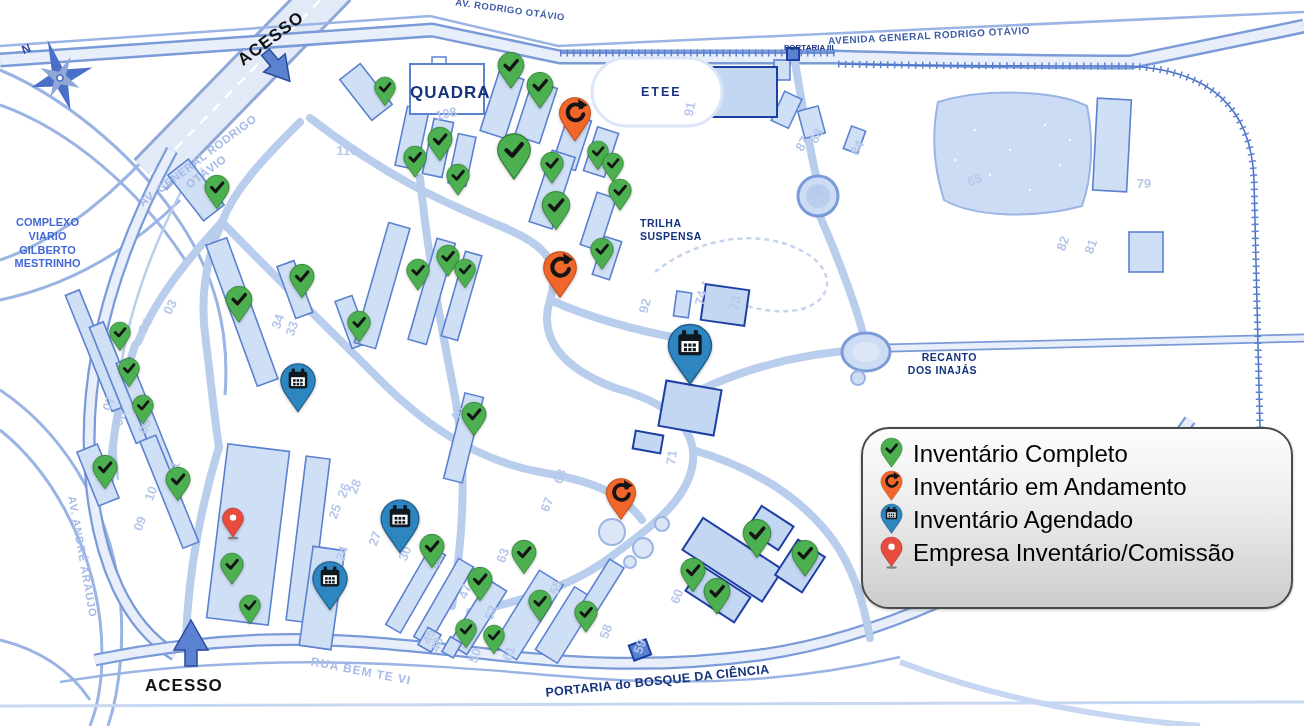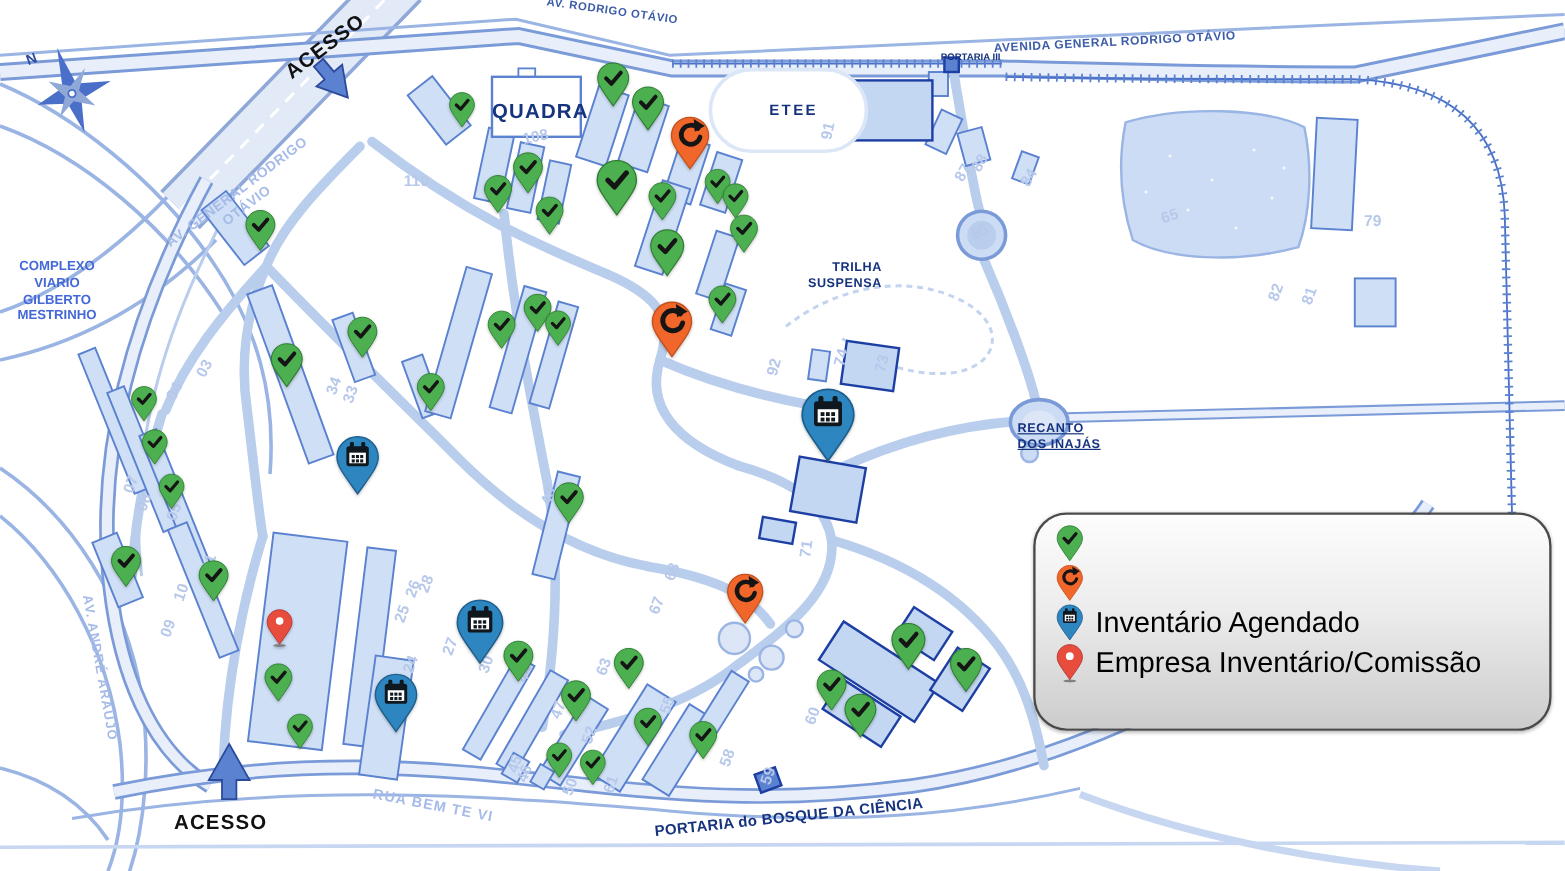--- a/index.html
+++ b/index.html
@@ -261,23 +261,23 @@
 <div class="map-label" style="left:828px;top:30px;transform:rotate(-3deg);font-size:10px;color:#3d5da8;letter-spacing:.5px;">AVENIDA GENERAL RODRIGO OTÁVIO</div>
 <div class="map-label" style="left:784px;top:43px;font-size:8px;color:#16337e;">PORTARIA III</div>
 <div class="map-label" style="left:107px;top:152px;width:190px;text-align:center;transform:rotate(-37deg);font-size:11.5px;color:#a6bbe8;letter-spacing:.5px;">AV. GENERAL RODRIGO OTÁVIO</div>
 <div class="map-label" style="left:0px;top:184px;width:95px;text-align:center;font-size:11px;color:#4468d8;margin-top:32px;">COMPLEXO
 VIARIO
 GILBERTO
 MESTRINHO</div>
 <div class="map-label" style="left:2px;top:550px;width:160px;text-align:center;transform:rotate(80deg);font-size:11px;color:#a6bbe8;letter-spacing:1px;">AV. ANDRÉ ARAÚJO</div>
 <div class="map-label" style="left:410px;top:82px;width:74px;text-align:center;font-size:17px;letter-spacing:1px;">QUADRA</div>
 <div class="map-label" style="left:641px;top:85px;width:78px;text-align:left;font-size:12.5px;letter-spacing:2px;">ETEE</div>
-<div class="map-label" style="left:640px;top:217px;width:95px;text-align:right;font-size:10.5px;letter-spacing:.5px;">TRILHA
+<div class="map-label" style="left:640px;top:217px;width:95px;text-align:left;font-size:10.5px;letter-spacing:.5px;">TRILHA
 SUSPENSA</div>
-<div class="map-label" style="left:848px;top:351px;width:102px;text-align:left;font-size:10.5px;letter-spacing:.5px;text-decoration:underline;">RECANTO
+<div class="map-label" style="left:875px;top:351px;width:102px;text-align:right;font-size:10.5px;letter-spacing:.5px;">RECANTO
 DOS INAJÁS</div>
 <div class="map-label" style="left:310px;top:664px;transform:rotate(11deg);font-size:12px;color:#a6bbe8;letter-spacing:1px;">RUA BEM TE VI</div>
 <div class="map-label" style="left:540px;top:674px;width:235px;text-align:center;transform:rotate(-6deg);font-size:12.5px;letter-spacing:.3px;">PORTARIA do BOSQUE DA CIÊNCIA</div>
 <div class="map-label" style="left:145px;top:675px;font-size:17px;color:#111;letter-spacing:1px;font-weight:800;">ACESSO</div>
 
 <div id="markers-layer">
     <div class="marker" style="left: 373px; top: 76.336px; width: 24px; height: 32.4px;">
       <svg viewBox="0 0 40 55" width="24" height="32">
         <path d="M20,2 C10,2 2.5,9.8 2.5,19.5 C2.5,27 8,33.5 20,50.5 C32,33.5 37.5,27 37.5,19.5 C37.5,9.8 30,2 20,2 Z" fill="#4caf50" stroke="#2e7d32" stroke-width="1.2"></path>
         <path d="M12,19.5 L18,25.5 L28.5,13" fill="none" stroke="#151515" stroke-width="4.6" stroke-linecap="round" stroke-linejoin="round"></path>
@@ -610,29 +610,31 @@
   </div>
 
 <div class="legend">
   <div class="legend-item">
     <span class="legend-icon">
         <svg viewBox="0 0 40 55" width="25" height="34">
           <path d="M20,2 C10,2 2.5,9.8 2.5,19.5 C2.5,27 8,33.5 20,50.5 C32,33.5 37.5,27 37.5,19.5 C37.5,9.8 30,2 20,2 Z" fill="#4caf50" stroke="#2e7d32" stroke-width="1.2"></path>
           <path d="M12,19.5 L18,25.5 L28.5,13" fill="none" stroke="#151515" stroke-width="4.6" stroke-linecap="round" stroke-linejoin="round"></path>
         </svg>
       </span>
+    <span class="legend-label">Inventário Completo</span>
   </div>
   <div class="legend-item">
     <span class="legend-icon">
         <svg viewBox="0 0 40 55" width="25" height="34">
           <path d="M20,2 C10,2 2.5,9.8 2.5,19.5 C2.5,27 8,33.5 20,50.5 C32,33.5 37.5,27 37.5,19.5 C37.5,9.8 30,2 20,2 Z" fill="#f1662a" stroke="#c4501a" stroke-width="1.2"></path>
           <path d="M27.5,12.5 A9,9 0 1 0 29.5,20.5" fill="none" stroke="#151515" stroke-width="4.4" stroke-linecap="round"></path>
           <path d="M23.5,3.5 L34,10.2 L24.5,15.5 Z" fill="#151515"></path>
         </svg>
       </span>
+    <span class="legend-label">Inventário em Andamento</span>
   </div>
   <div class="legend-item">
     <span class="legend-icon">
         <svg viewBox="0 0 40 55" width="25" height="34">
           <path d="M20,2 C10,2 2.5,9.8 2.5,19.5 C2.5,27 8,33.5 20,50.5 C32,33.5 37.5,27 37.5,19.5 C37.5,9.8 30,2 20,2 Z" fill="#2e86c1" stroke="#1e5f8e" stroke-width="1.2"></path>
           <rect x="10.5" y="10" width="19" height="17" rx="2.2" fill="#10181f"></rect>
           <rect x="13.5" y="6.5" width="3.4" height="5.5" rx="1.2" fill="#10181f"></rect>
           <rect x="23.1" y="6.5" width="3.4" height="5.5" rx="1.2" fill="#10181f"></rect>
           <rect x="13" y="15.5" width="14" height="9" fill="#ffffff"></rect>
           <g fill="#10181f">

